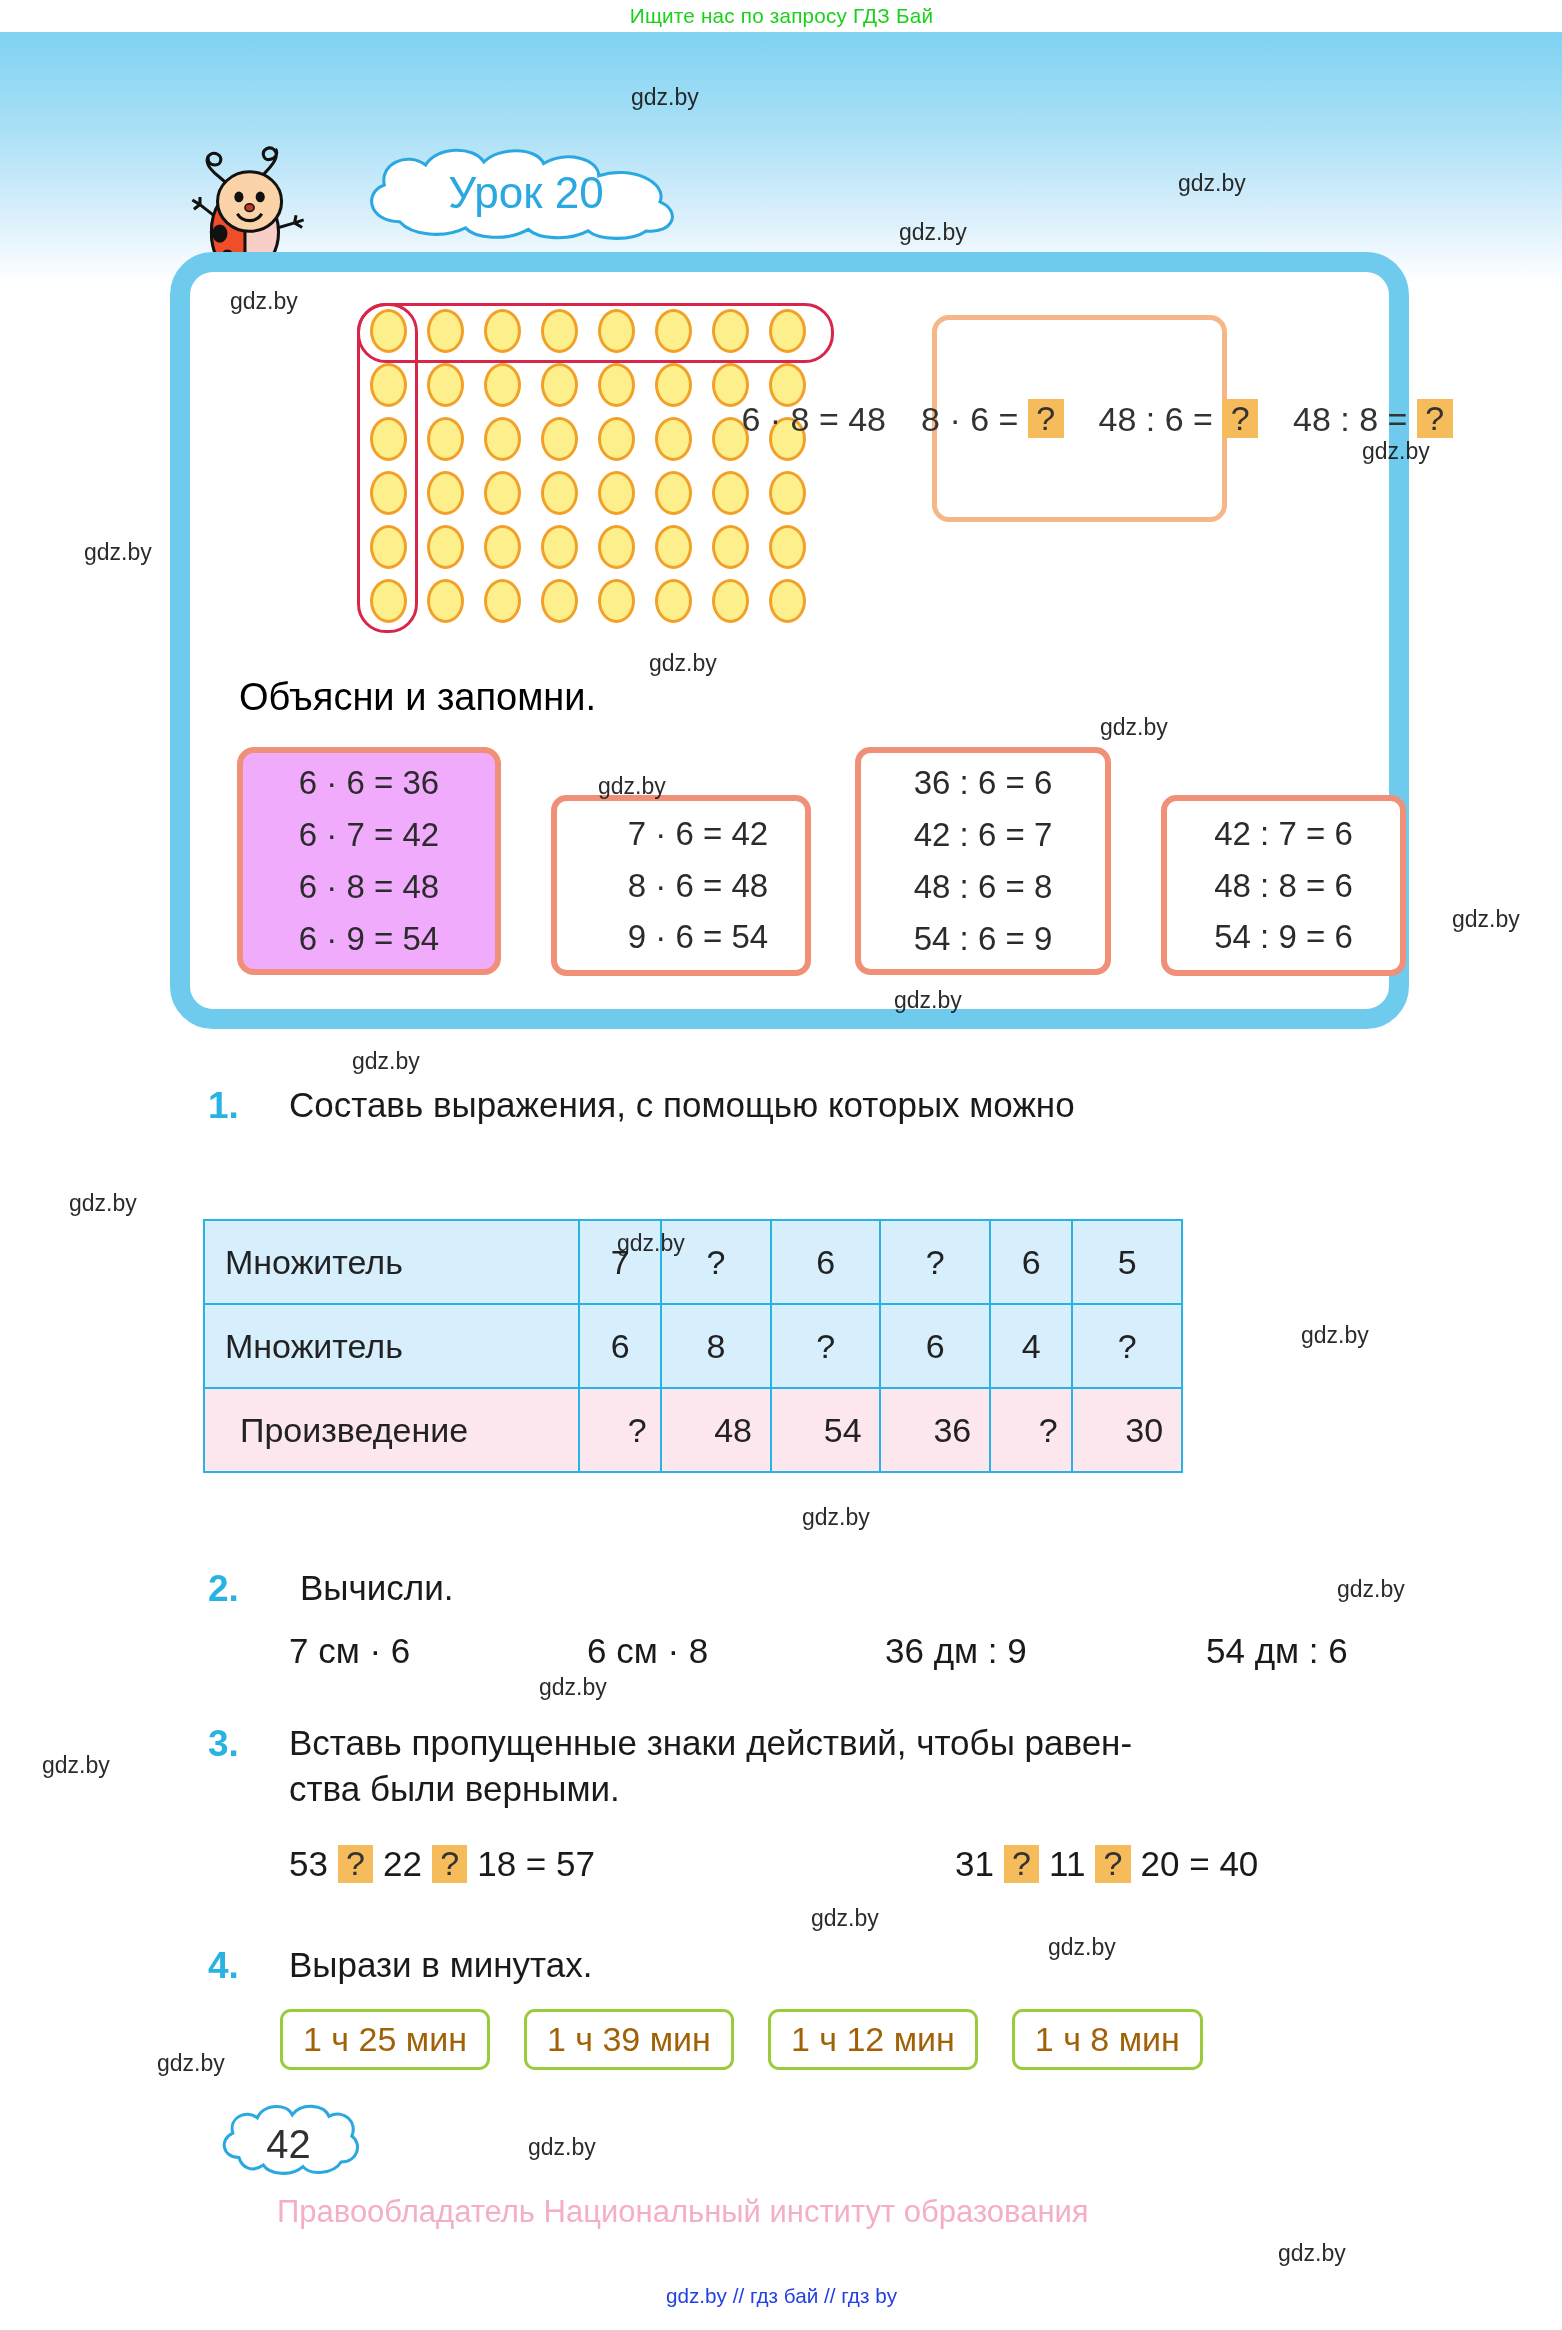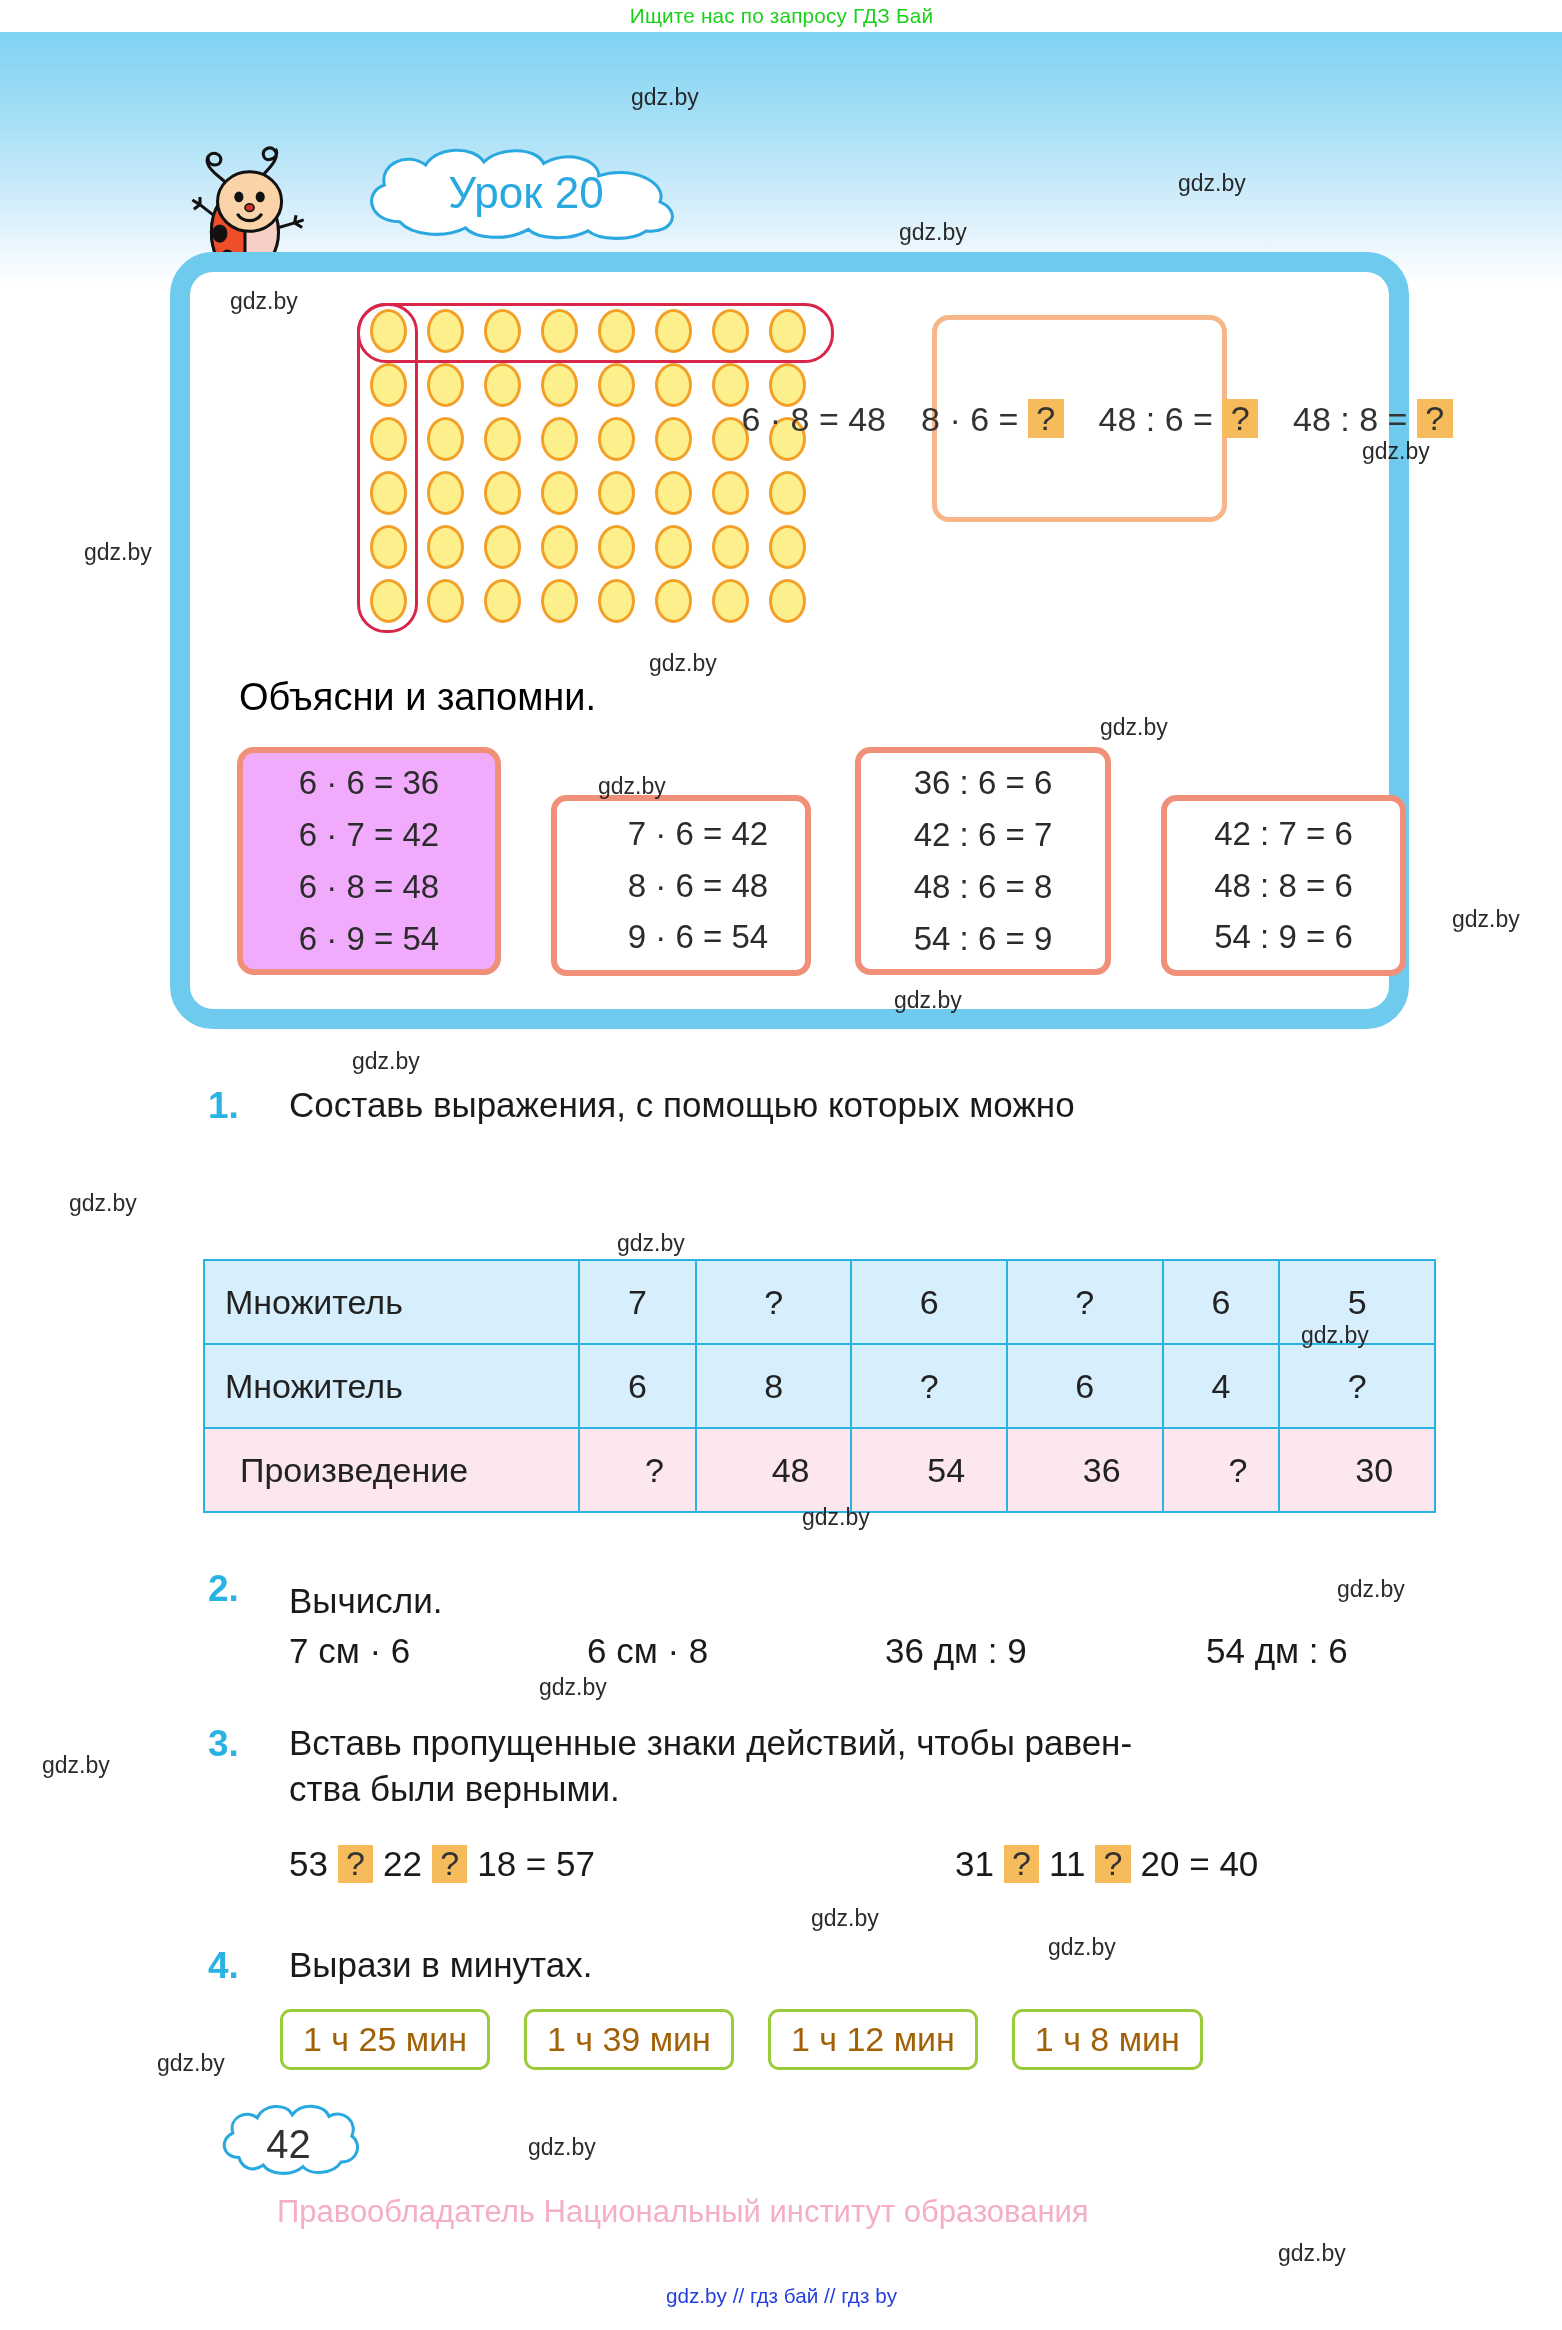--- a/index.html
+++ b/index.html
@@ -86,33 +86,33 @@
   }
   .ex-text{
     position:absolute;color:#1a1a1a;font-size:35px;line-height:1.32;
   }
   
   #ex1-num{left:208px;top:1085px;}
   #ex1-text{left:289px;top:1082px;width:1144px;text-align:justify;}
   #ex1-text span.l{display:block;}
   
   #mtable{
-    position:absolute;left:203px;top:1259px;width:1233px;
+    position:absolute;left:203px;top:1219px;width:980px;
     border-collapse:collapse;
   }
   #mtable td{
     border:2.3px solid #29b3e3;font-size:34px;color:#222;height:80px;
     text-align:center;vertical-align:middle;
   }
   #mtable td.hdr{text-align:left;padding-left:20px;width:337px;}
   #mtable tr.mul td{background:#d7eefc;}
   #mtable tr.prod td{background:#fce7ee;padding-left:35px;}
   
   #ex2-num{left:208px;top:1568px;}
-  #ex2-text{left:289px;top:1565px;margin-top:13px;}
+  #ex2-text{left:300px;top:1565px;}
   #ex2-row{position:absolute;left:289px;top:1631px;width:1148px;display:flex;}
   #ex2-row .item{font-size:35px;color:#1a1a1a;white-space:pre;}
   #ex2-row .item:nth-child(1){width:298px;}
   #ex2-row .item:nth-child(2){width:298px;}
   #ex2-row .item:nth-child(3){width:321px;}
   
   #ex3-num{left:208px;top:1723px;}
   #ex3-text{left:289px;top:1720px;width:1148px;}
   #ex3-text span.l{display:block;}
   #ex3-row{position:absolute;left:289px;top:1844px;width:1148px;display:flex;}

